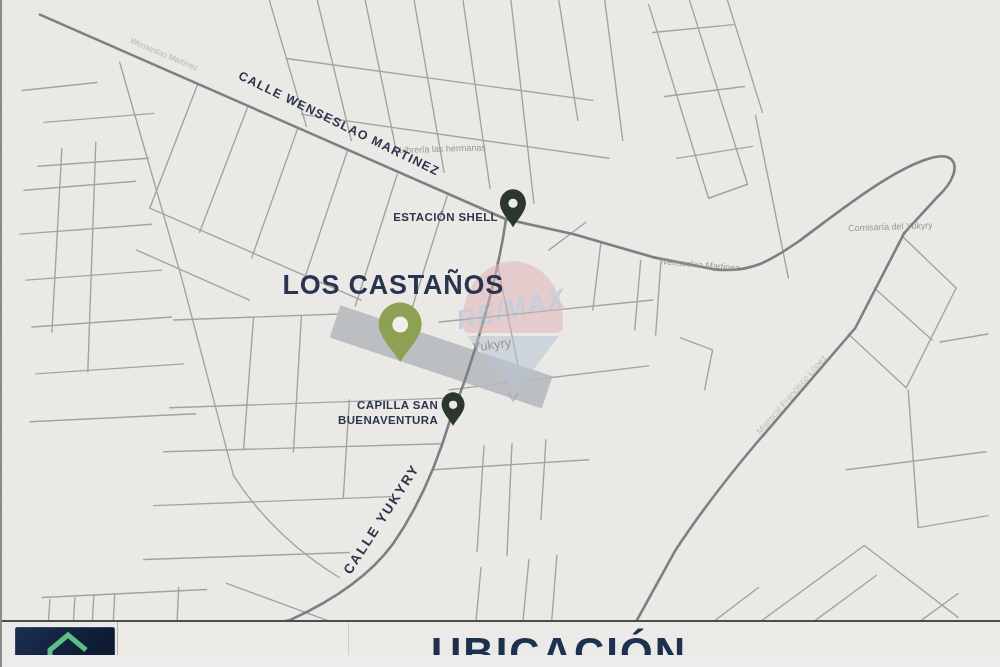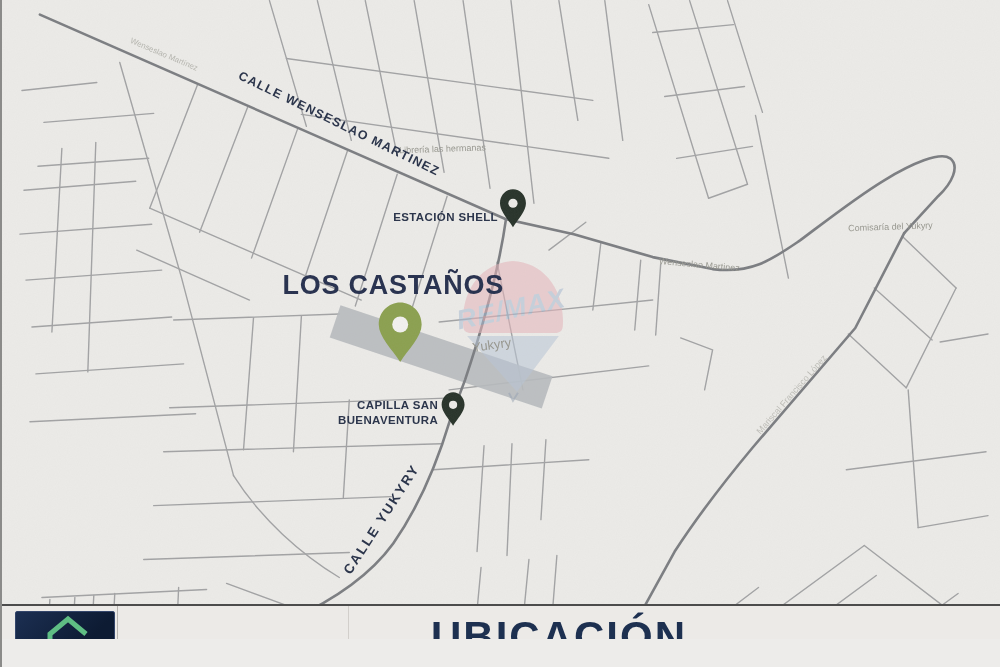--- a/index.html
+++ b/index.html
@@ -6,21 +6,21 @@
   body{
     width:1000px;height:667px;overflow:hidden;
     background:#edecea;
     font-family:"Liberation Sans", sans-serif;
     position:relative;
   }
   .page{position:absolute;inset:0;border-left:2px solid #8b8b89;box-sizing:border-box;}
   .map-panel{position:absolute;left:0;top:0;width:998px;height:632px;background:#ecebe8;overflow:hidden;}
   .map-svg{position:absolute;left:0;top:0;}
   .footer{
-    position:absolute;left:0;top:604px;width:998px;height:35px;
+    position:absolute;left:0;top:620px;width:998px;height:35px;
     background:#eceae7;border-top:2px solid #4c4c4c;box-sizing:border-box;
     display:flex;align-items:stretch;overflow:hidden;
   }
   .logo-cell{width:115px;position:relative;flex:0 0 auto;border-right:1px solid #b7b4b0;}
   .logo-box{
     position:absolute;left:13px;top:5px;width:98px;height:46px;
     background:linear-gradient(135deg,#1c2f52 0%,#0d1b33 70%);
     border:1px solid #33456a;border-radius:2px;
     display:flex;align-items:flex-start;justify-content:center;
   }

